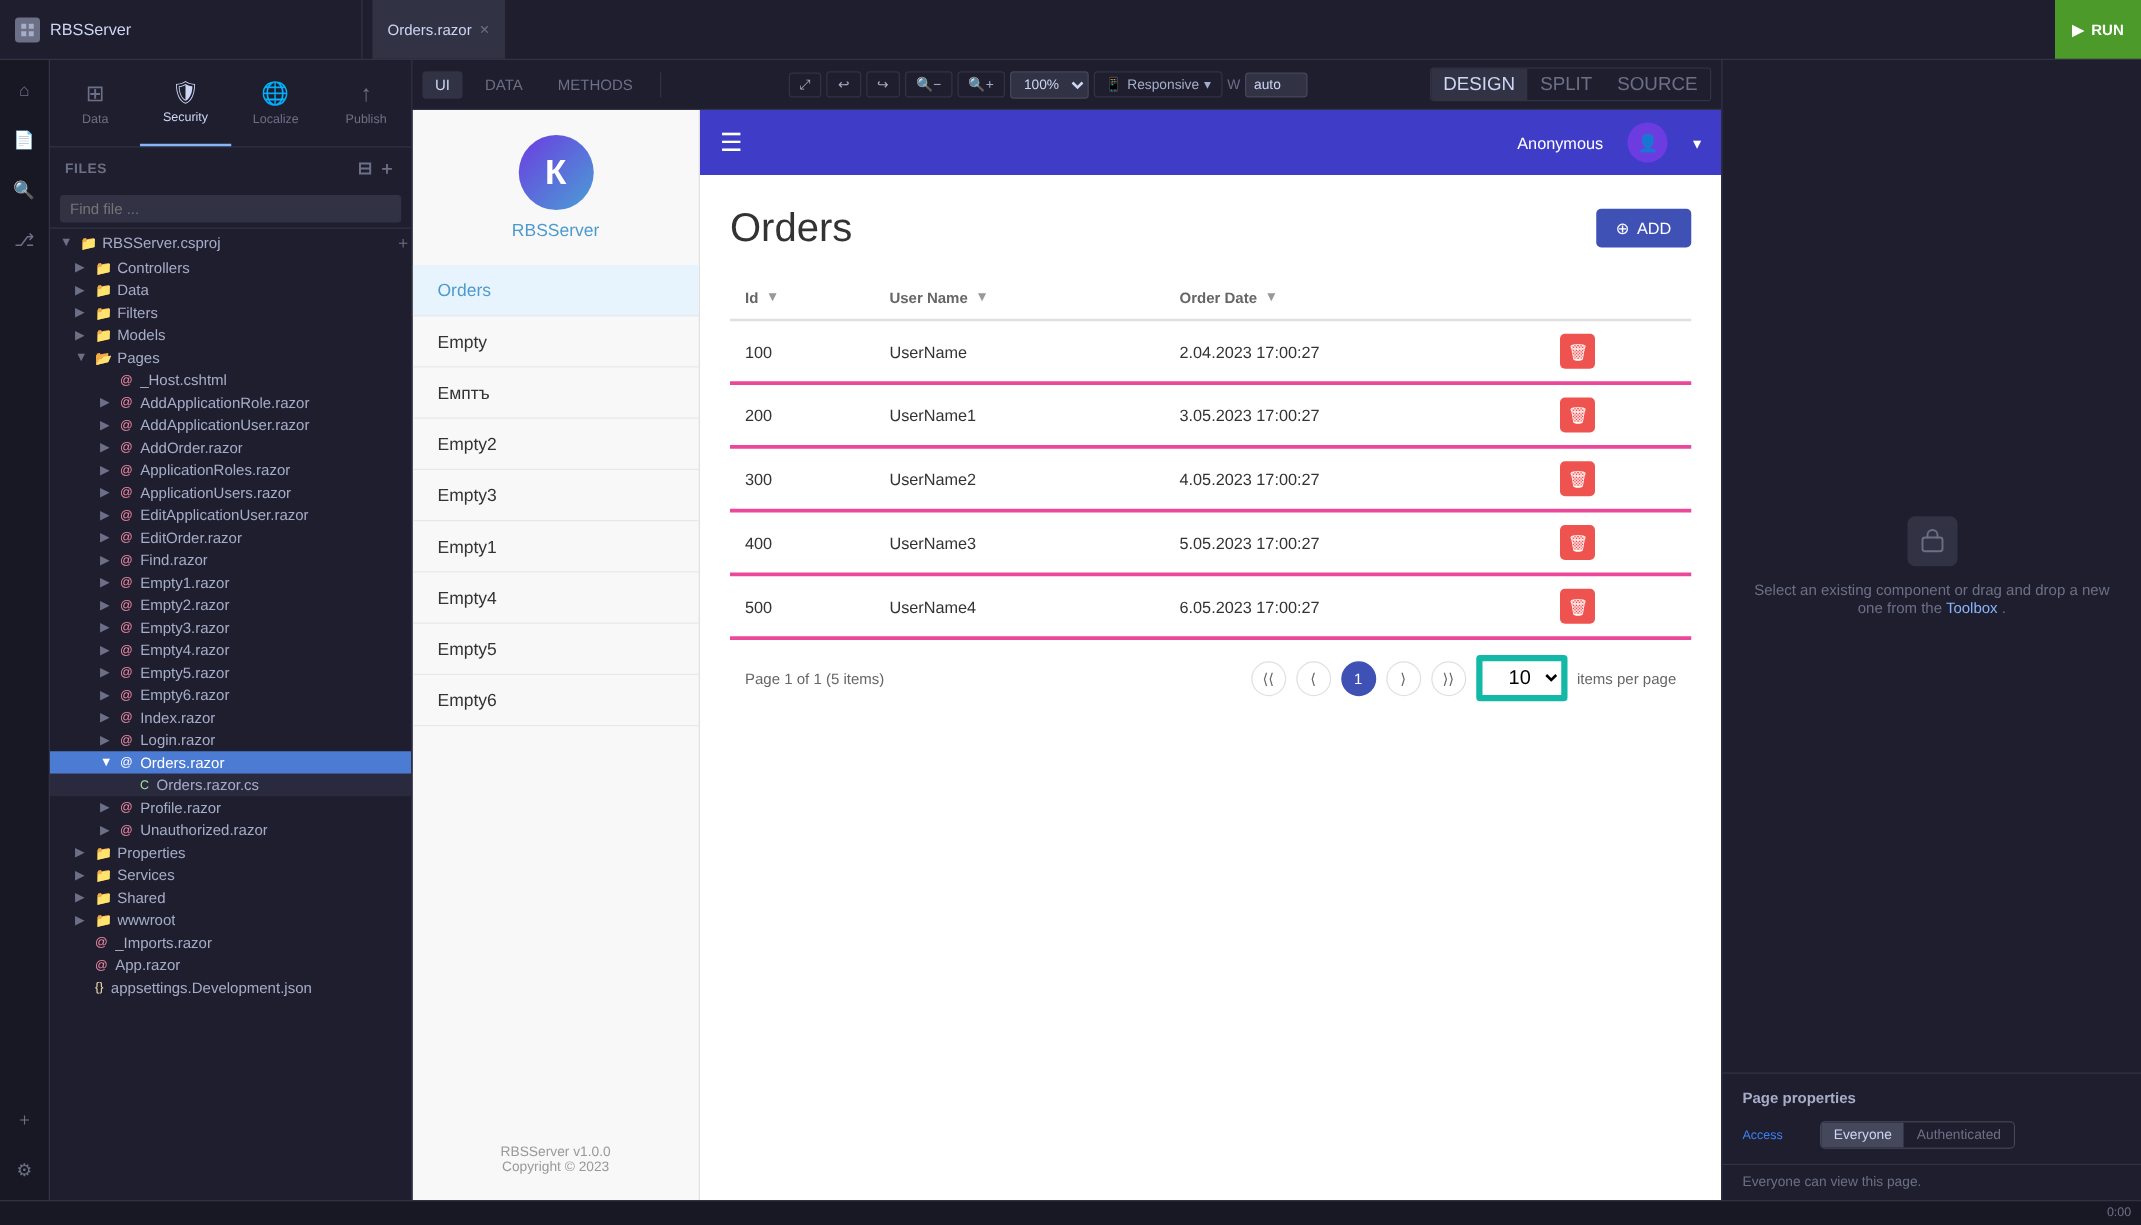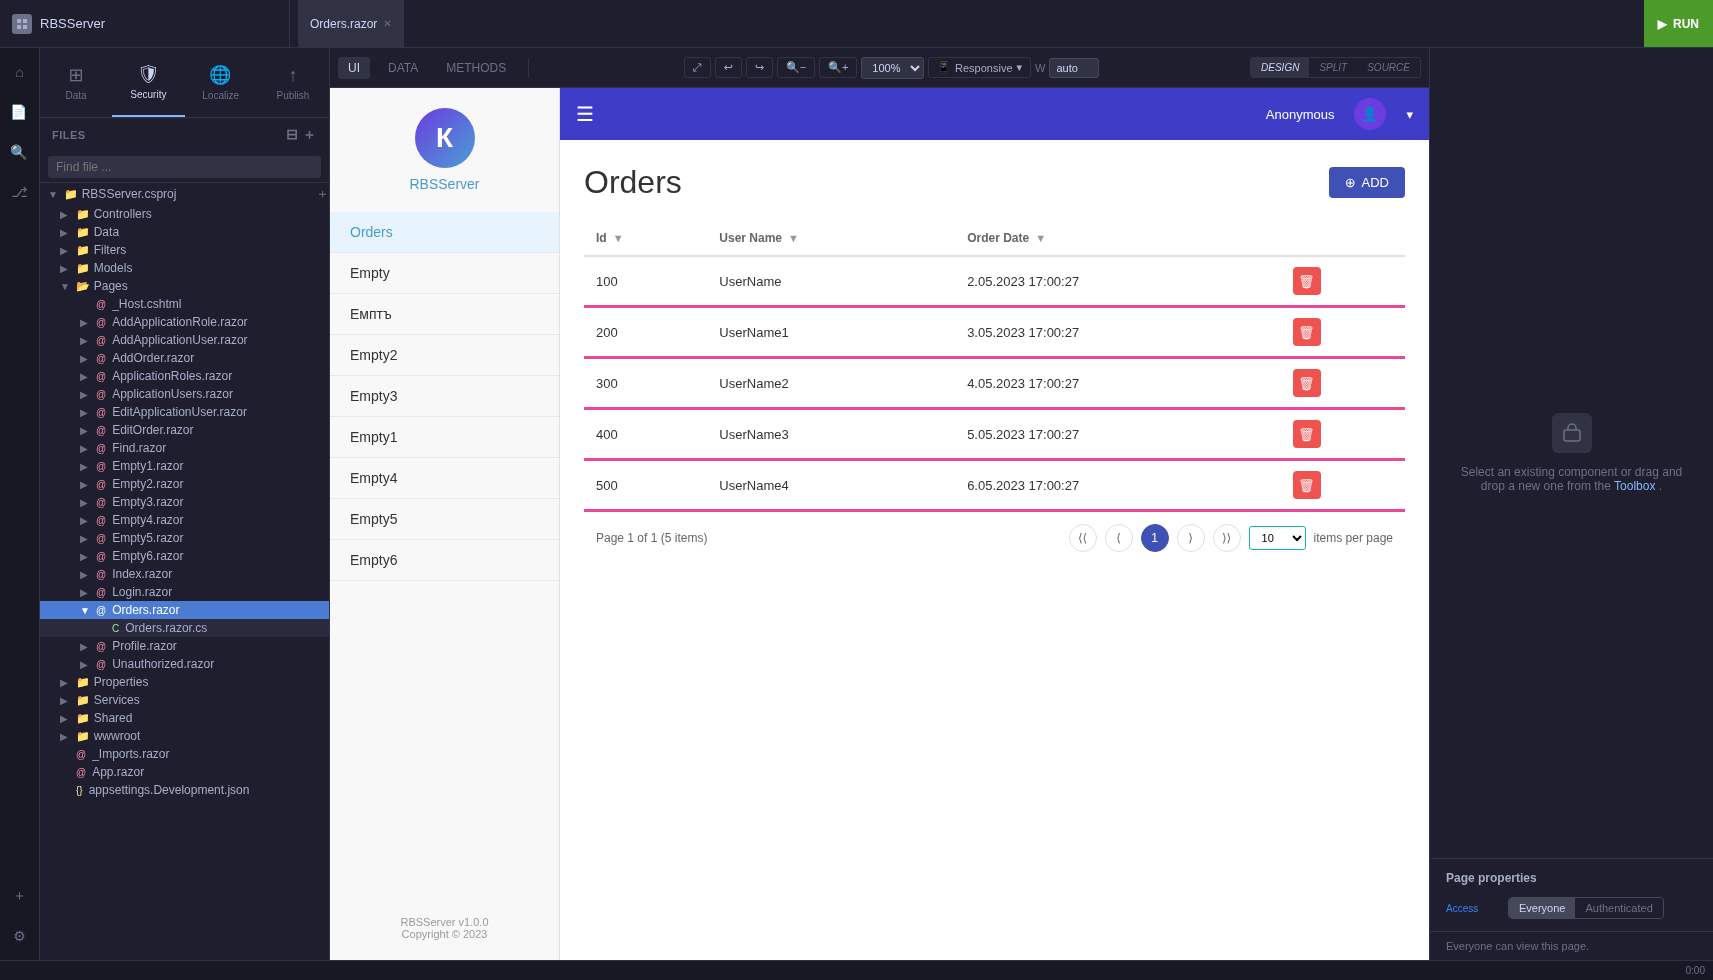--- a/index.html
+++ b/index.html
@@ -52,21 +52,21 @@
     .center-content { flex: 1; display: flex; flex-direction: column; overflow: hidden; }
     .design-toolbar { display: flex; align-items: center; background: #1e1e2e; border-bottom: 1px solid #313244; height: 40px; padding: 0 8px; gap: 8px; }
     .design-tab { padding: 4px 10px; font-size: 12px; cursor: pointer; color: #6c7086; border-radius: 3px; }
     .design-tab.active { background: #313244; color: #cdd6f4; }
     .toolbar-divider { width: 1px; height: 20px; background: #313244; margin: 0 4px; }
     .toolbar-actions { display: flex; align-items: center; gap: 4px; margin-left: auto; }
     .toolbar-btn { background: none; border: 1px solid #313244; color: #a6adc8; padding: 3px 8px; font-size: 11px; cursor: pointer; border-radius: 3px; display: flex; align-items: center; gap: 4px; }
     .zoom-select { background: #313244; border: 1px solid #45475a; color: #cdd6f4; padding: 3px 6px; font-size: 11px; border-radius: 3px; }
 
     .design-mode-tabs { display: flex; align-items: center; gap: 0; margin-left: 8px; border: 1px solid #313244; border-radius: 3px; overflow: hidden; }
-    .design-mode-tab { padding: 4px 10px; font-size: 10px; cursor: pointer; color: #6c7086; background: #1e1e2e; border: none; font-style: italic; }
+    .design-mode-tab { padding: 4px 10px; font-size: 15px; cursor: pointer; color: #6c7086; background: #1e1e2e; border: none; }
     .design-mode-tab.active { background: #313244; color: #cdd6f4; }
     .w-input { display: flex; align-items: center; gap: 4px; font-size: 11px; color: #6c7086; }
     .w-input input { width: 50px; background: #313244; border: 1px solid #45475a; color: #cdd6f4; padding: 3px 6px; font-size: 11px; border-radius: 3px; }
 
     
     .preview-area { flex: 1; overflow: auto; background: #2a2a3e; display: flex; }
     .preview-frame { background: white; display: flex; flex-direction: column; height: 100%; overflow: hidden; }
     .preview-sidebar { width: 230px; background: #f8f8f8; border-right: 1px solid #e0e0e0; display: flex; flex-direction: column; align-items: center; padding-top: 20px; flex-shrink: 0; }
     .preview-logo { width: 60px; height: 60px; border-radius: 50%; background: linear-gradient(135deg, #6c3ce1, #4a9fd4); display: flex; align-items: center; justify-content: center; font-size: 28px; font-weight: 700; color: white; margin-bottom: 8px; }
     .preview-brand { color: #4c9acd; font-size: 14px; font-weight: 500; margin-bottom: 20px; }
@@ -91,24 +91,24 @@
     .data-table td { padding: 10px 12px; font-size: 13px; color: #333; border-bottom: 3px solid #ec4899; }
     .th-with-filter { display: flex; align-items: center; gap: 6px; }
     .filter-icon { color: #999; font-size: 11px; cursor: pointer; }
     .delete-btn { background: #ef5350; color: white; border: none; width: 28px; height: 28px; border-radius: 4px; cursor: pointer; display: flex; align-items: center; justify-content: center; font-size: 13px; }
 
     .pagination { display: flex; align-items: center; gap: 8px; padding: 12px; font-size: 12px; color: #666; }
     .page-info { flex: 1; }
     .page-btn { width: 28px; height: 28px; border: 1px solid #e0e0e0; background: white; cursor: pointer; border-radius: 50%; display: flex; align-items: center; justify-content: center; font-size: 12px; color: #666; }
     .page-btn.active { background: #3f51b5; color: white; border-color: #3f51b5; }
     .page-btn:disabled { color: #ccc; cursor: default; }
-    .per-page-select { border: 1px solid #14b8a6; background: white; padding: 4px 8px; font-size: 11px; border-radius: 3px; }
-
-    
-    .right-panel { width: 284px; background: #1e1e2e; border-left: 1px solid #313244; display: flex; flex-direction: column; flex-shrink: 0; }
+    .per-page-select { border: 5px solid #14b8a6; background: white; padding: 4px 8px; font-size: 16px; border-radius: 3px; text-align: right; }
+
+    
+    .right-panel { width: 336px; background: #1e1e2e; border-left: 1px solid #313244; display: flex; flex-direction: column; flex-shrink: 0; }
     .right-panel-empty { flex: 1; display: flex; flex-direction: column; align-items: center; justify-content: center; padding: 20px; text-align: center; color: #6c7086; font-size: 12px; gap: 12px; }
     .toolbox-icon { width: 40px; height: 40px; background: #313244; border-radius: 6px; display: flex; align-items: center; justify-content: center; font-size: 20px; }
     .right-panel-footer { border-top: 1px solid #313244; }
     .page-properties { padding: 12px 16px; border-bottom: 1px solid #313244; }
     .page-properties-title { font-size: 12px; font-weight: 600; color: #a6adc8; margin-bottom: 12px; }
     .access-row { display: flex; align-items: center; gap: 12px; }
     .access-label { font-size: 10px; color: #3b82f6; width: 50px; }
     .access-tabs { display: flex; gap: 0; border: 1px solid #45475a; border-radius: 4px; overflow: hidden; }
     .access-tab { padding: 4px 10px; font-size: 11px; cursor: pointer; color: #6c7086; background: #1e1e2e; border: none; }
     .access-tab.active { background: #45475a; color: #cdd6f4; }
@@ -514,21 +514,21 @@
                         <span class="filter-icon">▼</span>
                       </div>
                     </th>
                     <th></th>
                   </tr>
                 </thead>
                 <tbody>
                   <tr class="table-row">
                     <td>100</td>
                     <td>UserName</td>
-                    <td>2.05.2023 17:00:27</td>
+                    <td>2.04.2023 17:00:27</td>
                     <td>
                         <button class="delete-btn">🗑</button>
                       </td>
                   </tr>
                   <tr class="table-row">
                     <td>200</td>
                     <td>UserName1</td>
                     <td>3.05.2023 17:00:27</td>
                     <td>
                         <button class="delete-btn">🗑</button>

